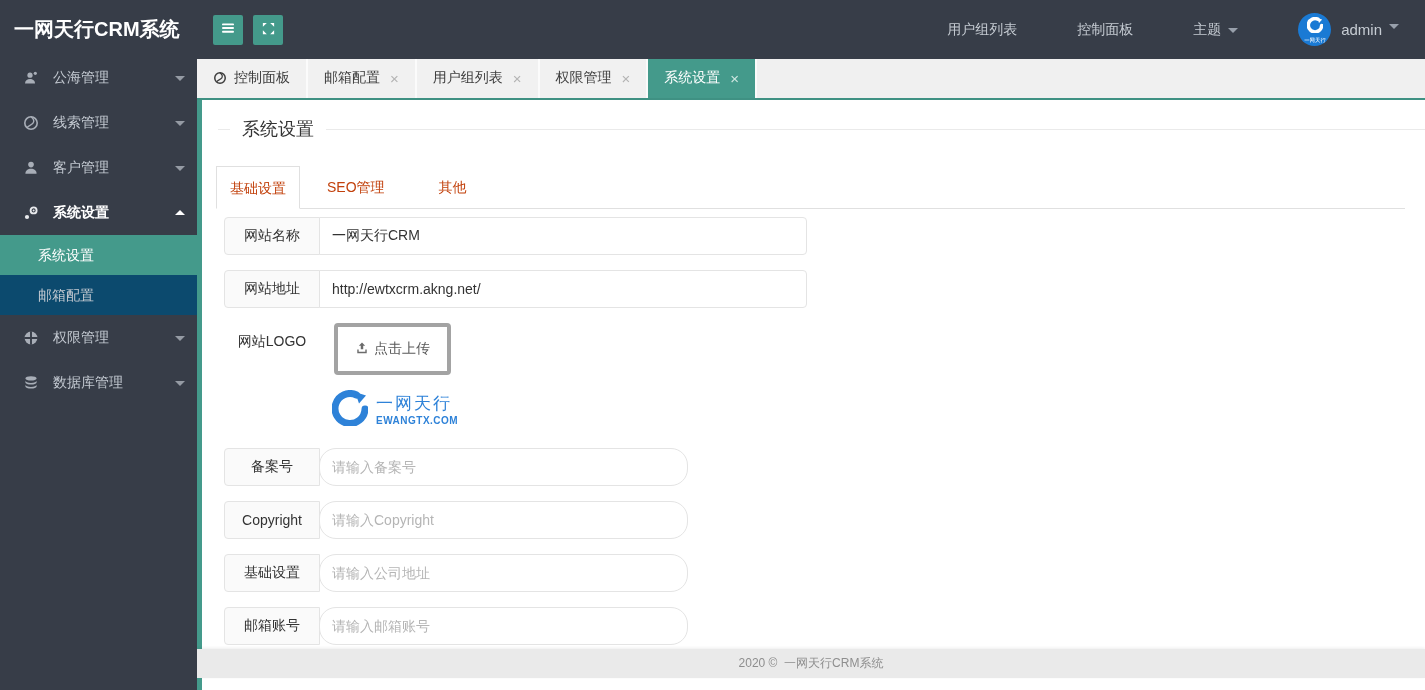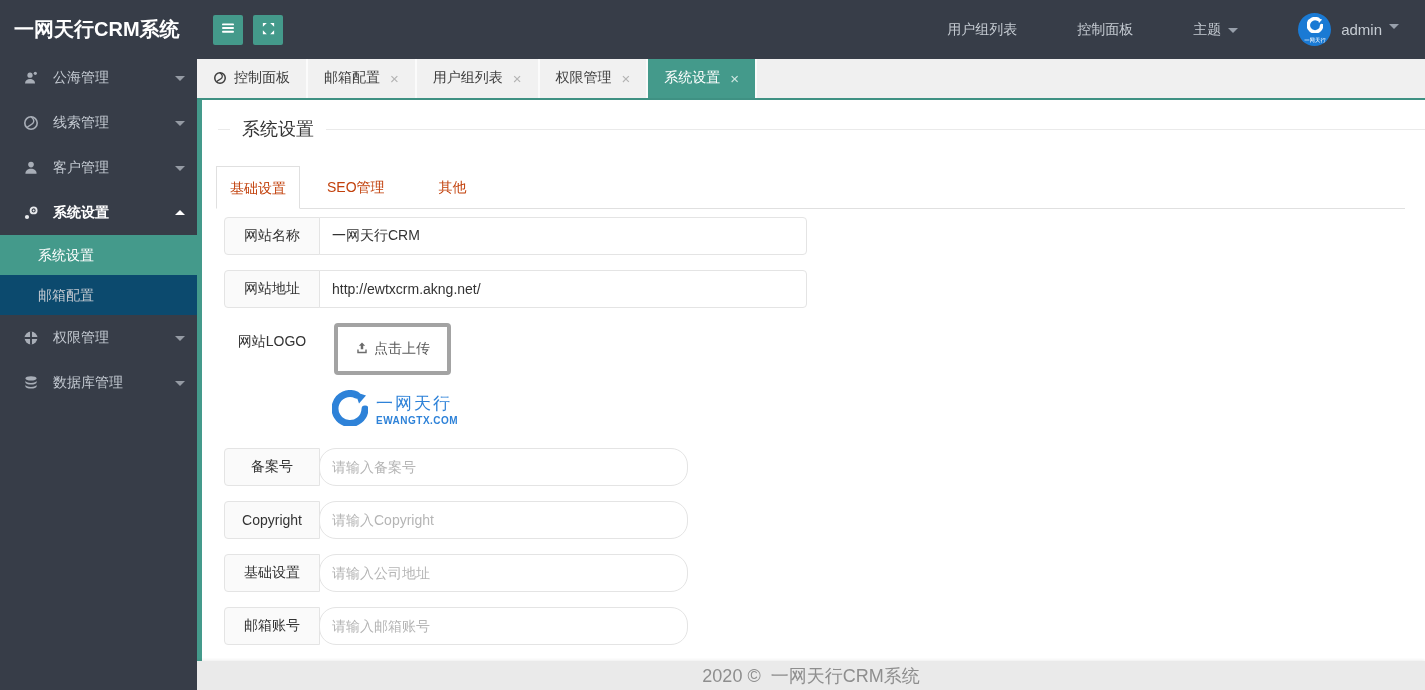--- a/index.html
+++ b/index.html
@@ -70,23 +70,23 @@
   .finput::placeholder { color:#b5b5b5; }
   .upload-btn { margin-left:14px; height:52px; border:4px solid #a3a3a3; border-radius:4px; background:#fff;
                 display:flex; align-items:center; padding:0 17px; font-size:14px; color:#5a5a5a; cursor:pointer; }
   .upload-btn svg { margin-right:5px; }
   .logo-preview { display:flex; align-items:center; margin:8px 0 18px 108px; }
   .logo-text { margin-left:8px; display:flex; flex-direction:column; }
   .logo-text .cn { font-size:17px; color:#2e82d8; letter-spacing:2px; line-height:18px; }
   .logo-text .en { font-size:10px; color:#2e82d8; font-weight:bold; letter-spacing:.5px; margin-top:2px; }
 
   
-  .footer { position:absolute; left:197px; right:0; bottom:0; height:29px; background:#eaeaea;
+  .footer { position:absolute; left:197px; right:0; bottom:12px; height:29px; background:#eaeaea;
             box-shadow:0 -1px 3px rgba(0,0,0,.07); display:flex; align-items:center; justify-content:center;
-            font-size:18px; color:#8e8e8e; z-index:10; white-space:pre; }
+            font-size:12px; color:#8e8e8e; z-index:10; white-space:pre; }
 </style>
 </head>
 <body>
 
 <div class="stage">
 
   <div class="header">
     <div class="brand">一网天行CRM系统</div>
 
     <button class="hbtn">

